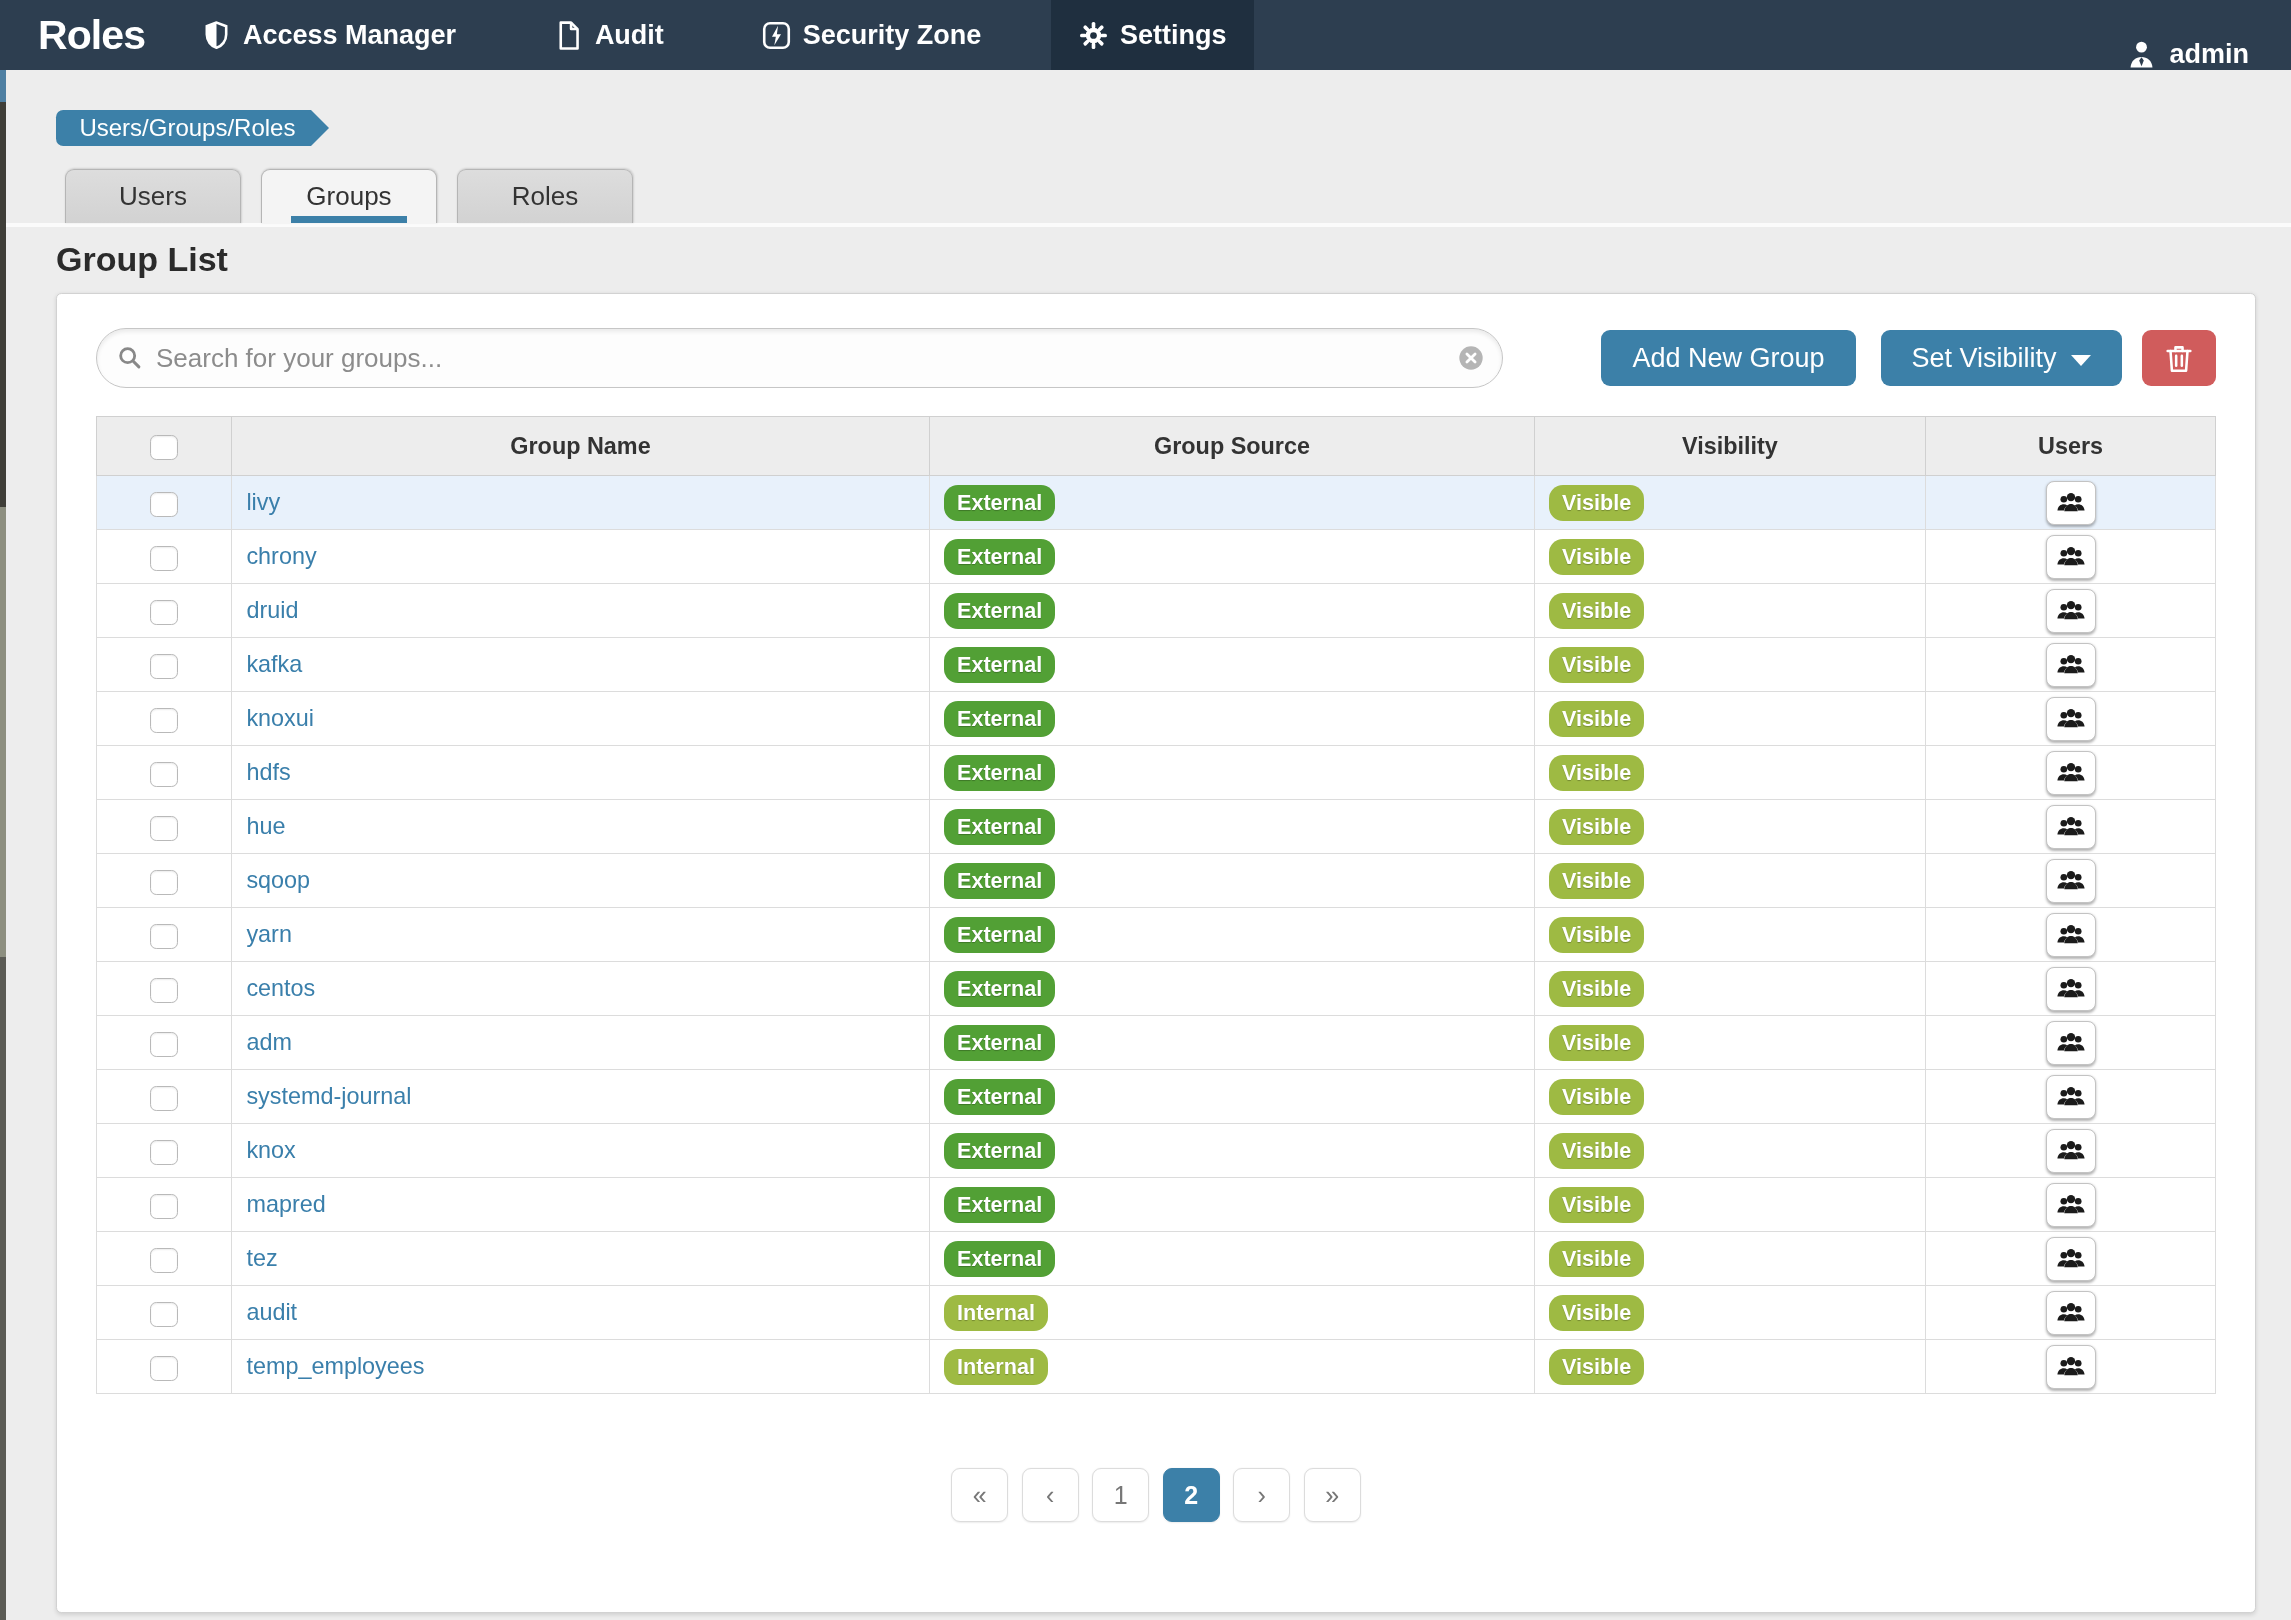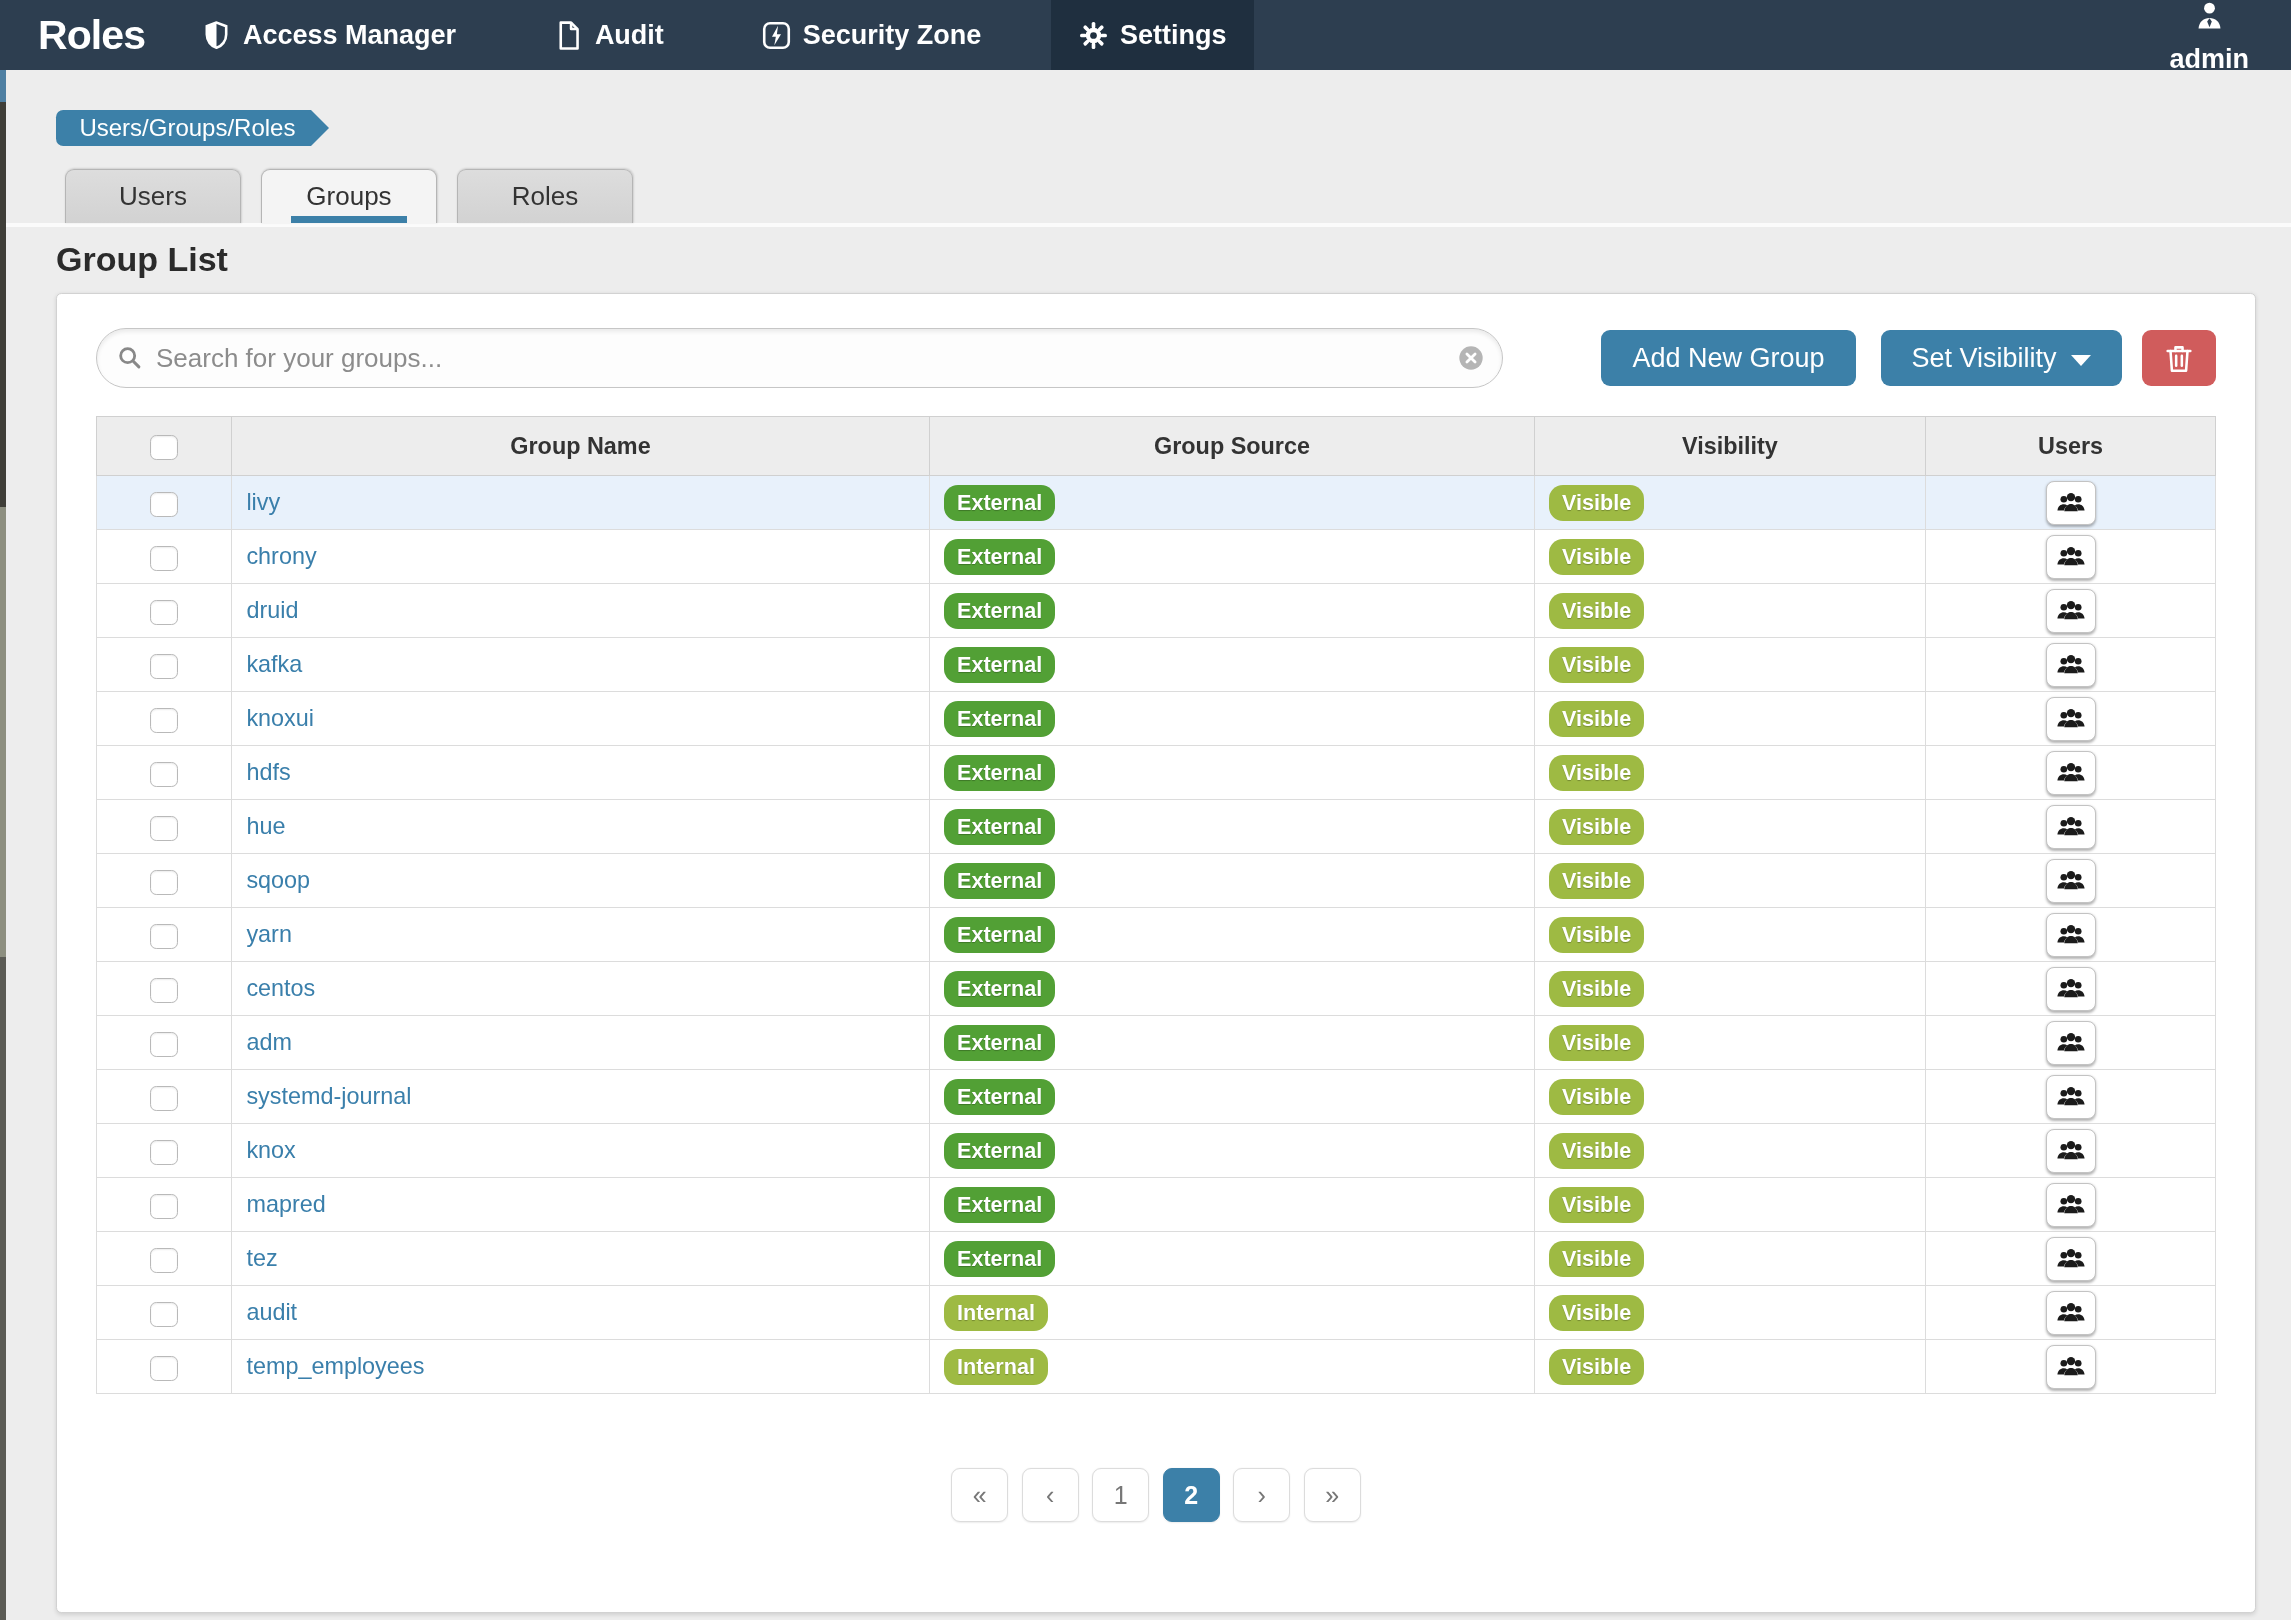--- a/index.html
+++ b/index.html
@@ -26,22 +26,22 @@
     display:flex; align-items:center; margin-left:38px; font-size:41px; font-weight:700;
     letter-spacing:-0.9px; cursor:pointer;
   }
   .nav-items { display:flex; margin-left:29px;gap:43px; }
   .nav-item {
     display:flex; align-items:center; gap:10.8px; padding:0 27px; font-size:27px; font-weight:700;
     cursor:pointer; white-space:nowrap;
   }
   .nav-item.active { background:var(--navbar-active,#1f2f3f); }
   .nicon { width:31px; height:31px; color:#fff; flex:none; }
-  .nav-user { margin-left:auto; margin-right:43px; display:flex; align-items:center; gap:12.6px;
-    font-size:27px; font-weight:700; cursor:pointer;flex-direction:column; }
+  .nav-user { margin-left:auto; margin-right:43px; display:flex; align-items:flex-end; gap:12.6px;
+    font-size:27px; font-weight:700; cursor:pointer; }
 
   
   .breadcrumb {
     position:relative; display:inline-flex; align-items:center; margin:40px 0 0 56px;
     height:36px; padding:0 16px 0 23.4px; background:var(--accent,#3c80a8); color:#fff;
     font-size:24px; border-radius:7.2px 0 0 7.2px; cursor:pointer;
   }
   .breadcrumb::after {
     content:""; position:absolute; right:-18px; top:0;
     border-left:18px solid var(--accent,#3c80a8);

